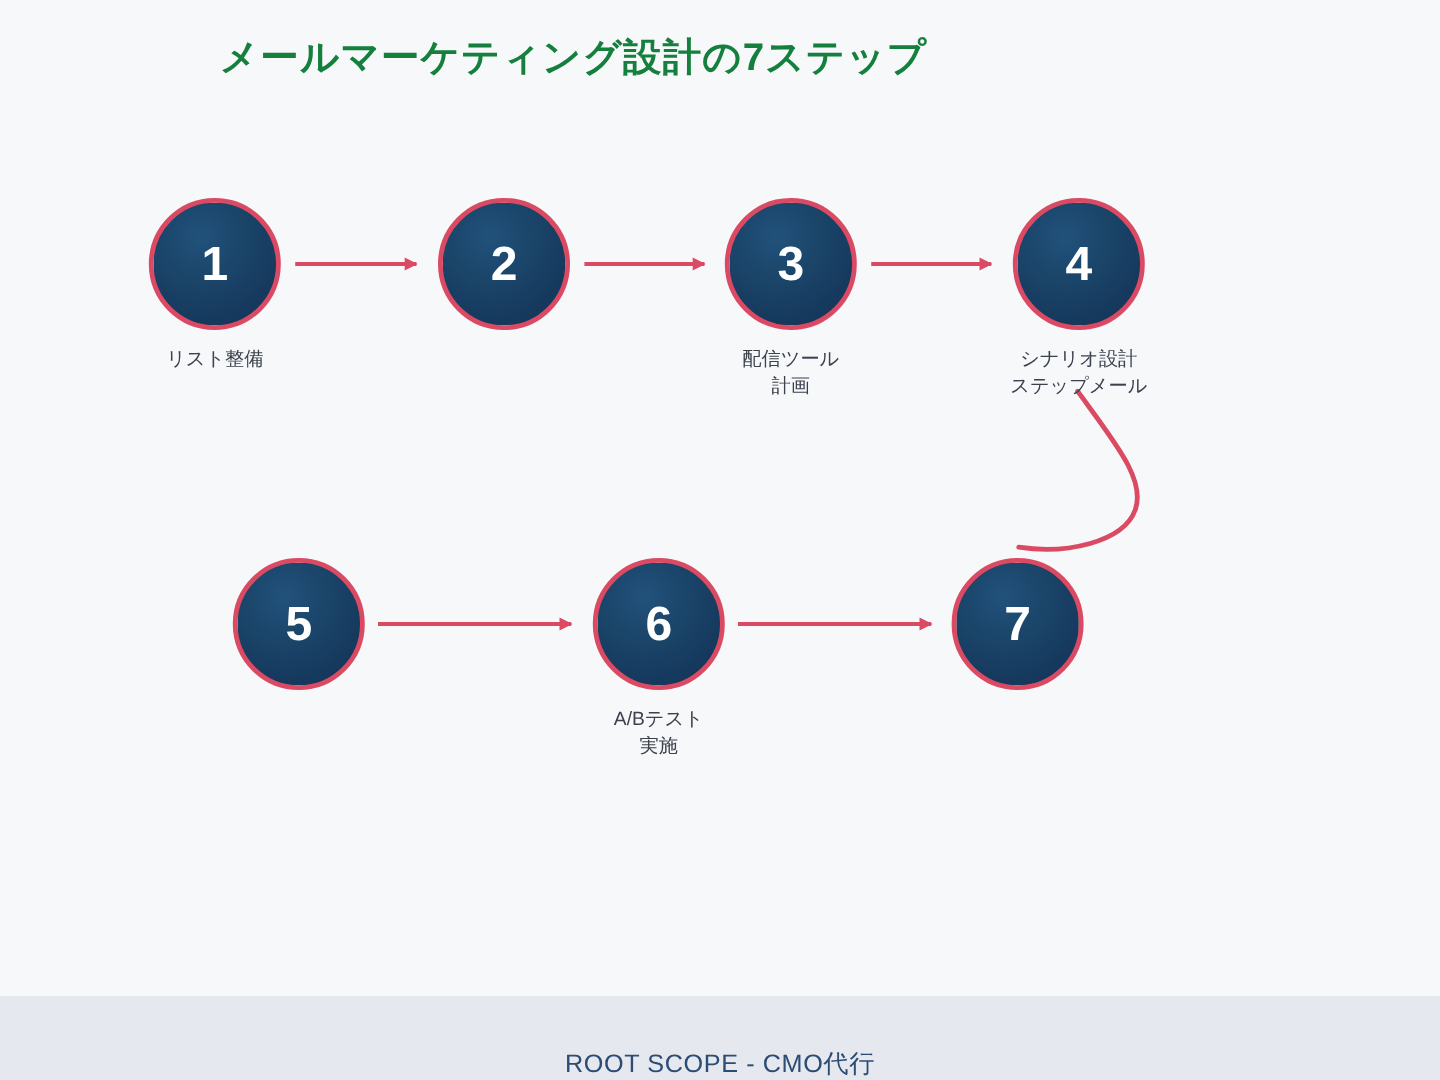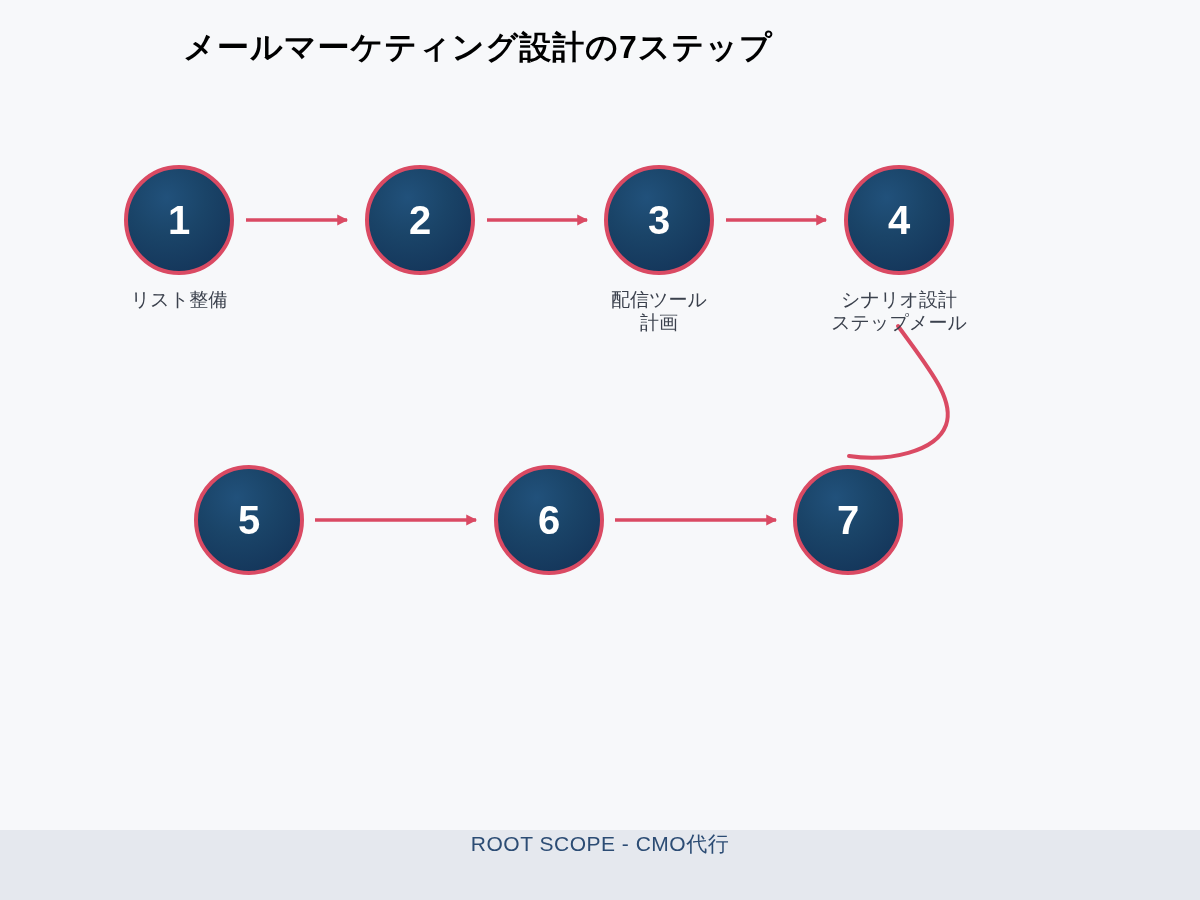--- a/index.html
+++ b/index.html
@@ -18,21 +18,21 @@
   }
   .title {
     position: absolute;
     top: 26px;
     left: 0;
     width: 956px;
     text-align: center;
     font-size: 32px;
     font-weight: 800;
     letter-spacing: 1px;
-    color: #000000;
+    color: #15803d;
   }
   .connectors {
     position: absolute;
     top: 0;
     left: 0;
     width: 1200px;
     height: 900px;
     pointer-events: none;
     z-index: 1;
   }
@@ -57,42 +57,42 @@
   }
   .circle .num {
     color: #ffffff;
     font-size: 40px;
     font-weight: bold;
   }
   .node .label {
     margin-top: 13px;
     width: 240px;
     text-align: center;
-    font-size: 19px;
+    font-size: 16px;
     line-height: 23px;
     color: #3b414d;
     white-space: pre-line;
   }
   
   .n1 { left: 124px; top: 165px; }
   .n2 { left: 365px; top: 165px; }
   .n3 { left: 604px; top: 165px; }
   .n4 { left: 844px; top: 165px; }
   .n5 { left: 194px; top: 465px; }
   .n6 { left: 494px; top: 465px; }
   .n7 { left: 793px; top: 465px; }
   .footer {
     position: absolute;
     left: 0;
     top: 830px;
     width: 1200px;
     height: 70px;
     background: #e5e8ee;
     display: flex;
-    align-items: flex-start;
+    align-items: flex-end;
     justify-content: center;
   }
   .footer .footer-text {
     font-size: 21px;
     color: #2c4c74;
     letter-spacing: 0.5px;
   }
 </style>
 </head>
 <body>
@@ -147,20 +147,22 @@
   <div class="node n5">
     <div class="circle">
       <span class="num">5</span>
     </div>
   </div>
 
   <div class="node n6">
     <div class="circle">
       <span class="num">6</span>
     </div>
+    <div class="label">A/Bテスト
+実施</div>
   </div>
 
   <div class="node n7">
     <div class="circle">
       <span class="num">7</span>
     </div>
   </div>
 
   <div class="footer">
     <span class="footer-text">ROOT SCOPE - CMO代行</span>

